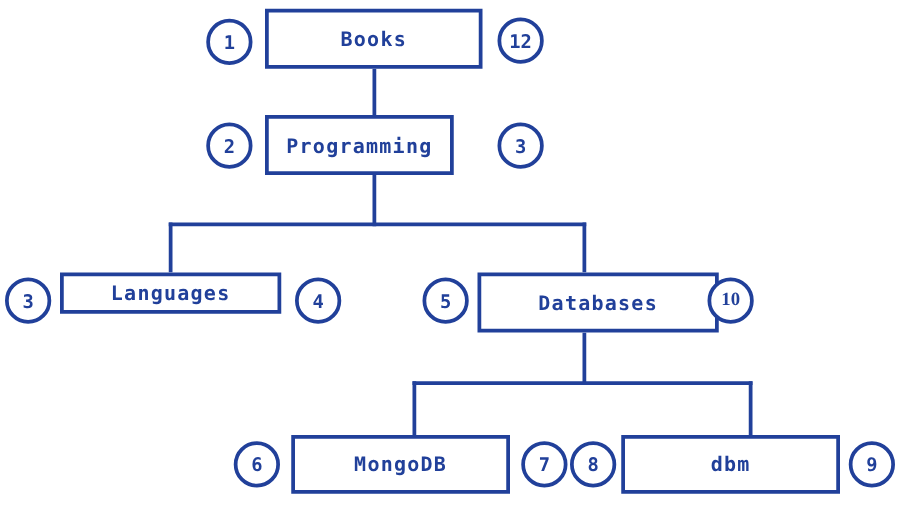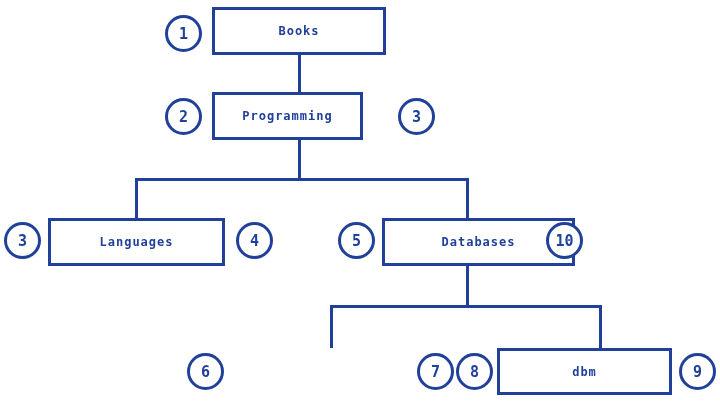--- a/index.html
+++ b/index.html
@@ -18,21 +18,21 @@
   .node-box {
     position: absolute;
     box-sizing: border-box;
     border: 3px solid var(--accent);
     background: #ffffff;
     display: flex;
     align-items: center;
     justify-content: center;
     color: var(--accent);
     font-weight: bold;
-    font-size: 12px;
+    font-size: 16px;
     letter-spacing: 1px;
   }
   .badge {
     position: absolute;
     box-sizing: border-box;
     width: 37px;
     height: 37px;
     border: 3px solid var(--accent);
     border-radius: 50%;
     background: #ffffff;
@@ -44,34 +44,34 @@
     font-size: 15px;
   }
   .line {
     position: absolute;
     background: var(--accent);
   }
 
   
   #box-books        { left: 212px; top: 7px;   width: 174px; height: 48px; }
   #box-programming  { left: 212px; top: 92px;  width: 151px; height: 48px; }
-  #box-languages    { left: 48px;  top: 218px; width: 177px; height: 48px; }
+  #box-languages    { left: 48px;  top: 218px; width: 177px; height: 33px; }
   #box-databases    { left: 382px; top: 218px; width: 193px; height: 48px; }
   #box-mongodb      { left: 233px; top: 348px; width: 175px; height: 47px; }
   #box-dbm          { left: 497px; top: 348px; width: 175px; height: 47px; }
 
   
   #badge-1  { left: 165px; top: 15px;  }
   #badge-12 { left: 398px; top: 14px;  }
   #badge-2  { left: 165px; top: 98px;  }
   #badge-11 { left: 398px; top: 98px;  }
   #badge-3  { left: 4px;   top: 222px; }
   #badge-4  { left: 236px; top: 222px; }
   #badge-5  { left: 338px; top: 222px; }
-  #badge-10 { left: 546px; top: 222px; }
+  #badge-10 { left: 566px; top: 222px; font-family: Liberation Serif, serif; }
   #badge-6  { left: 187px; top: 353px; }
   #badge-7  { left: 417px; top: 353px; }
   #badge-8  { left: 456px; top: 353px; }
   #badge-9  { left: 679px; top: 353px; }
 
   
   #edge-books-down        { left: 298px; top: 55px;  width: 3px;   height: 37px; }
   #edge-programming-down  { left: 298px; top: 140px; width: 3px;   height: 41px; }
   #edge-programming-h     { left: 135px; top: 178px; width: 334px; height: 3px;  }
   #edge-languages-up      { left: 135px; top: 178px; width: 3px;   height: 40px; }
@@ -101,25 +101,29 @@
   </div>
   <div class="node-box" id="box-programming">
     <span>Programming</span>
   </div>
   <div class="node-box" id="box-languages">
     <span>Languages</span>
   </div>
   <div class="node-box" id="box-databases">
     <span>Databases</span>
   </div>
+  <div class="node-box" id="box-mongodb">
+    <span>MongoDB</span>
+  </div>
   <div class="node-box" id="box-dbm">
     <span>dbm</span>
   </div>
 
   <div class="badge" id="badge-1">1</div>
+  <div class="badge" id="badge-12">12</div>
   <div class="badge" id="badge-2">2</div>
   <div class="badge" id="badge-11">3</div>
   <div class="badge" id="badge-3">3</div>
   <div class="badge" id="badge-4">4</div>
   <div class="badge" id="badge-5">5</div>
   <div class="badge" id="badge-10">10</div>
   <div class="badge" id="badge-6">6</div>
   <div class="badge" id="badge-7">7</div>
   <div class="badge" id="badge-8">8</div>
   <div class="badge" id="badge-9">9</div>

